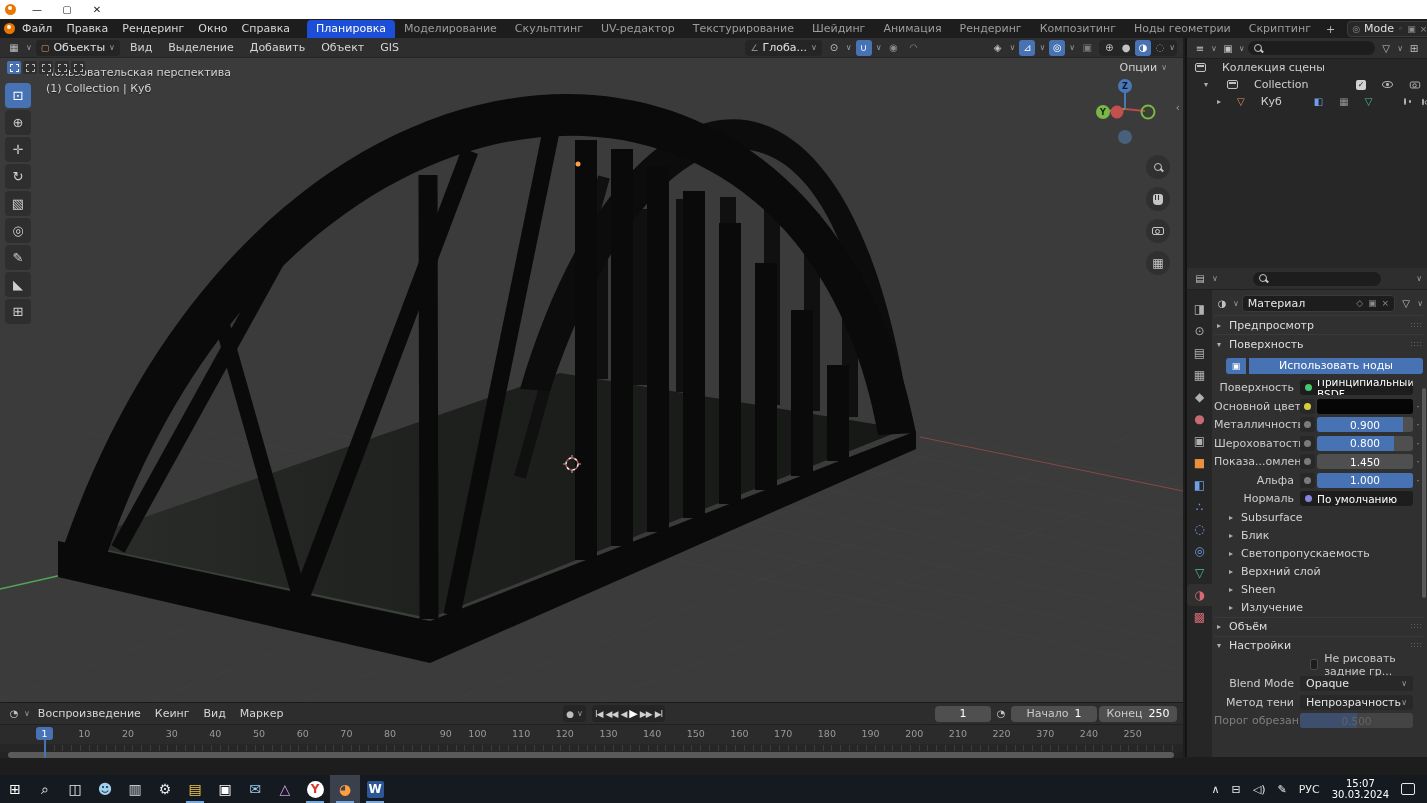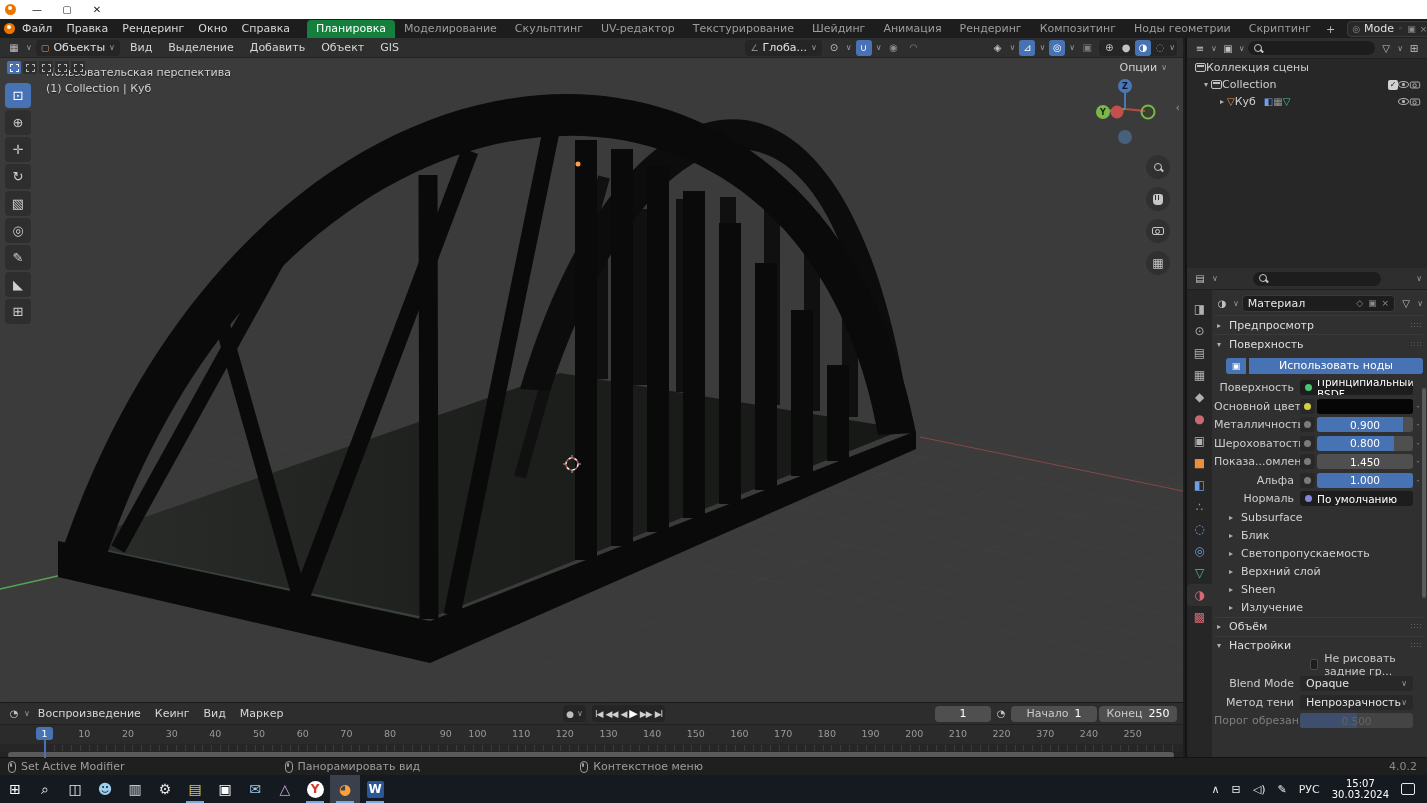--- a/index.html
+++ b/index.html
@@ -14,21 +14,21 @@
   .blogo:after{content:"";position:absolute;left:2.5px;top:2px;width:4px;height:4px;border-radius:50%;background:#fff;}
   .wtitle{flex:1;white-space:nowrap;overflow:hidden;}
   .wbtns{display:flex;align-items:center;height:19px;}
   .wbtn{width:30px;text-align:center;font-size:10px;color:#222;}
   
   .topbar{position:absolute;left:0;top:19px;width:1427px;height:19px;background:#1d1d1d;
           display:flex;align-items:center;padding:0 4px;}
   .menu{padding:0 7px;color:#d8d8d8;}
   .wsrow{display:flex;align-items:flex-end;height:19px;margin-left:10px;flex:1;}
   .ws{padding:2px 9px 3px;color:#9d9d9d;border-radius:4px 4px 0 0;white-space:nowrap;}
-  .ws.on{background:#15803d;color:#fff;}
+  .ws.on{background:#1d4ed8;color:#fff;}
   .ws.plus{color:#bbb;padding:2px 6px;}
   .scenebox{display:flex;align-items:center;gap:4px;background:#282828;border:1px solid #3c3c3c;
             border-radius:4px;height:16px;padding:0 4px;margin-left:6px;color:#e0e0e0;white-space:nowrap;}
   .mini{color:#8c8c8c;font-size:9px;}
   .chev{color:#9a9a9a;font-size:8px;}
   
   .workarea{position:absolute;left:0;top:38px;width:1427px;height:719px;}
   .viewport{position:absolute;left:0;top:0;width:1183px;height:664px;background:#3b3b3b;}
   .vph{position:absolute;left:0;top:0;width:100%;height:20px;background:#2e2e2e;border-bottom:1px solid #242424;
        display:flex;align-items:center;padding:0 6px;gap:4px;z-index:5;}
@@ -83,21 +83,21 @@
   .tlbar{position:absolute;left:8px;top:0;width:1166px;height:6px;background:#5a5a5a;border-radius:3px;}
   .cfpill{position:absolute;left:36px;top:24px;width:17px;height:13px;background:#4772b3;border-radius:3px;color:#fff;
           display:flex;align-items:center;justify-content:center;font-size:9.5px;z-index:3;}
   .cfline{position:absolute;left:44px;top:36px;width:2px;height:19px;background:#4772b3;z-index:2;}
   
   .rightcol{position:absolute;left:1185px;top:0;width:242px;height:719px;background:#272727;border-left:2px solid #141414;}
   .outh{position:absolute;left:0;top:0;width:100%;height:21px;background:#2e2e2e;border-bottom:1px solid #202020;
         display:flex;align-items:center;gap:3px;padding:0 5px;}
   .srch{flex:1;display:flex;align-items:center;gap:4px;background:#1d1d1d;border-radius:8px;height:14px;padding:0 6px;color:#888;}
   .outbody{position:absolute;left:0;top:21px;width:100%;height:209px;background:#272727;}
-  .orow{display:flex;align-items:center;height:17px;gap:0;color:#cfcfcf;padding-right:6px;}
+  .orow{display:flex;align-items:center;height:17px;gap:16px;color:#cfcfcf;padding-right:6px;}
   .orow .sp{flex:1;}
   .boxico{width:11px;height:9px;border:1px solid #c2c2c2;border-radius:2px;position:relative;background:#2f2f2f;}
   .boxico:before{content:"";position:absolute;left:1px;top:1px;right:1px;height:2px;background:#c2c2c2;}
   .eye{width:11px;height:7px;border:1px solid #b5b5b5;border-radius:50%;position:relative;}
   .eye:before{content:"";position:absolute;left:3.2px;top:1.4px;width:2.5px;height:2.5px;border-radius:50%;background:#b5b5b5;}
   .obx{width:10px;height:10px;background:#d2d2d2;border-radius:2px;color:#222;font-size:8px;line-height:10px;text-align:center;font-weight:bold;}
   
   .props{position:absolute;left:0;top:230px;width:100%;height:489px;background:#303030;}
   .proph{position:absolute;left:0;top:0;width:100%;height:22px;background:#2e2e2e;border-bottom:1px solid #202020;
          display:flex;align-items:center;gap:4px;padding:0 5px;}
@@ -861,35 +861,20 @@
               <span class="sl-fill" style="width:50%;background:#45618e"></span>
               <span class="sl-val muted">0.500</span>
             </span>
             <span class="keybtn"></span>
           </div>
         </div>
       </div>
     </div>
   </div>
 
-  <div class="statusbar">
-    <span class="hint" style="margin-left:8px">
-      <span class="mouseico"></span>
-      <span>Set Active Modifier</span>
-    </span>
-    <span class="hint" style="margin-left:160px">
-      <span class="mouseico"></span>
-      <span>Панорамировать вид</span>
-    </span>
-    <span class="hint" style="margin-left:160px">
-      <span class="mouseico"></span>
-      <span>Контекстное меню</span>
-    </span>
-    <span class="version">4.0.2</span>
-  </div>
 
   <div class="taskbar">
     <span id="apps" style="display:flex">
         <span class="tbapp">
           <span class="tbglyph" style="color: rgb(255, 255, 255);">⊞</span>
         </span>
         <span class="tbapp">
           <span class="tbglyph" style="color: rgb(232, 232, 232);">⌕</span>
         </span>
         <span class="tbapp">

